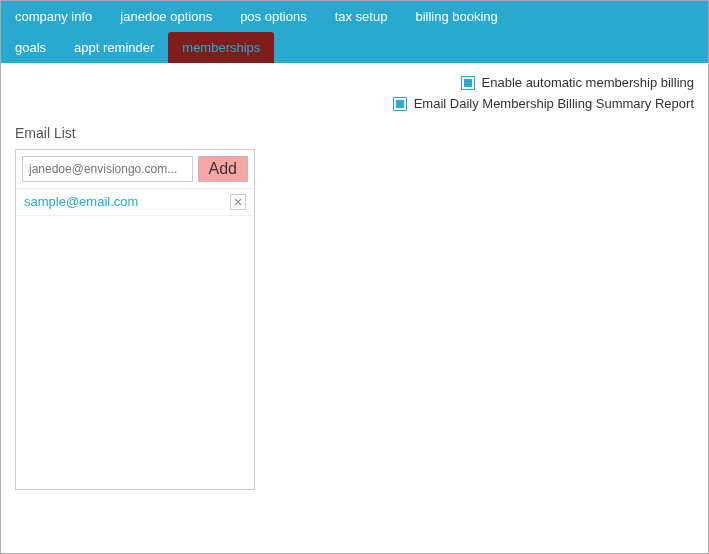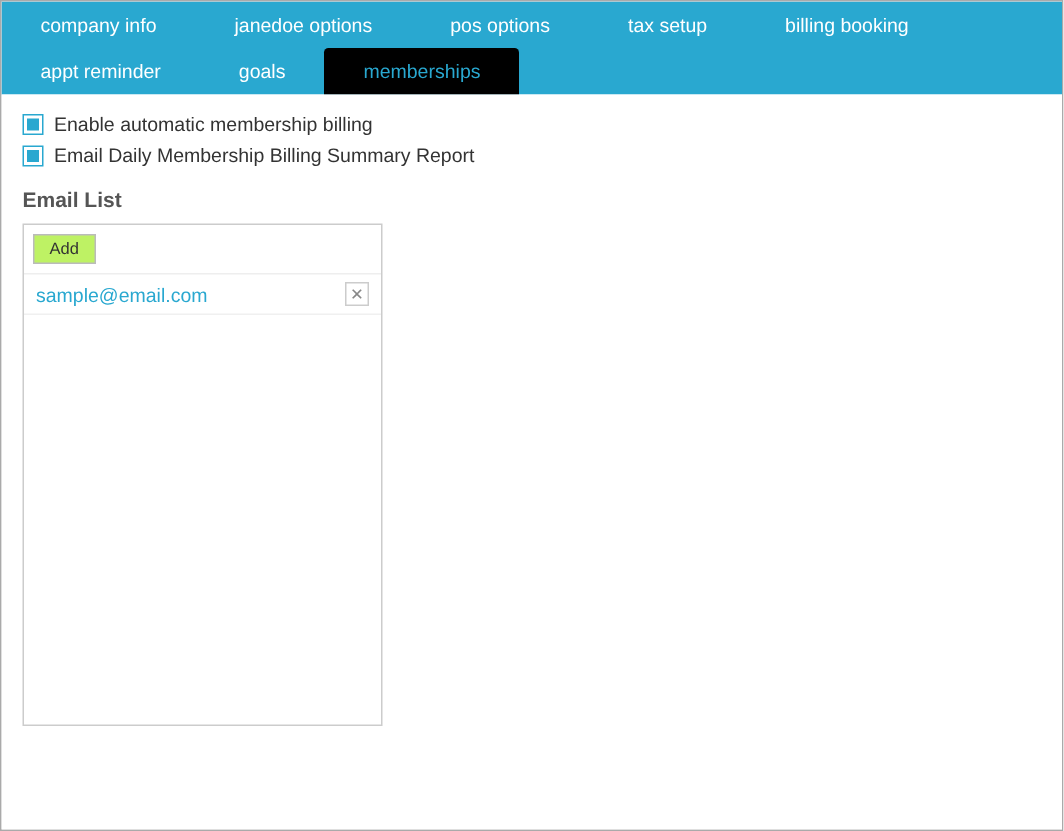--- a/index.html
+++ b/index.html
@@ -21,43 +21,44 @@
       flex-direction: column;
       overflow: hidden;
     }
     .nav-bar {
       background: #29a8d0;
       display: flex;
       flex-wrap: wrap;
     }
     .nav-item {
       color: #fff;
-      padding: 8px 26px;
+      padding: 8px 14px;
       cursor: pointer;
       font-size: 13px;
       white-space: nowrap;
     }
     .nav-item.active {
-      background: #000000;
+      background: #7f1d1d;
       color: #29a8d0;
       border-radius: 3px 3px 0 0;
     }
     .tab-row {
       display: flex;
     }
     .content {
       flex: 1;
       padding: 12px 14px;
       background: #fff;
       overflow-y: auto;
     }
     .checkbox-row {
       display: flex;
       align-items: center;
       margin-bottom: 6px;
+      justify-content: flex-end;
     }
     .checkbox-icon {
       width: 14px;
       height: 14px;
       border: 1px solid #29a8d0;
       background: #fff;
       margin-right: 7px;
       flex-shrink: 0;
       display: flex;
       align-items: center;
@@ -70,21 +71,21 @@
       background: #29a8d0;
     }
     .checkbox-label {
       color: #333;
       font-size: 13px;
     }
     .section-title {
       font-size: 14px;
       color: #555;
       margin: 14px 0 8px 0;
-      font-weight: bold;
+      font-weight: normal;
     }
     .email-list-container {
       border: 1px solid #ccc;
       width: 240px;
       padding: 0;
     }
     .email-input-row {
       display: flex;
       border-bottom: 1px solid #eee;
       padding: 6px;
@@ -92,34 +93,33 @@
     }
     .email-input {
       flex: 1;
       border: 1px solid #ccc;
       padding: 3px 6px;
       font-size: 12px;
       color: #aaa;
       outline: none;
     }
     .add-btn {
-      background: #bef264;
+      background: #fca5a5;
       border: 1px solid #bbb;
       padding: 3px 10px;
       cursor: pointer;
-      font-size: 11px;
+      font-size: 16px;
       color: #333;
     }
     .email-list-body {
       min-height: 300px;
       position: relative;
     }
     .email-row {
       display: flex;
-      align-items: center;
       padding: 5px 8px;
       border-bottom: 1px solid #f0f0f0;
       justify-content: space-between;
     }
     .email-text {
       color: #29a8d0;
       font-size: 13px;
     }
     .remove-btn {
       width: 16px;
@@ -140,40 +140,41 @@
 <div class="window">
   <div class="nav-bar">
     <div class="tab-row">
       <div class="nav-item">company info</div>
       <div class="nav-item">janedoe options</div>
       <div class="nav-item">pos options</div>
       <div class="nav-item">tax setup</div>
       <div class="nav-item">billing booking</div>
     </div>
     <div class="tab-row">
+      <div class="nav-item">goals</div>
       <div class="nav-item">appt reminder</div>
-      <div class="nav-item">goals</div>
       <div class="nav-item active">memberships</div>
     </div>
   </div>
 
   <div class="content">
     <div class="checkbox-row">
       <div class="checkbox-icon checked"></div>
       <span class="checkbox-label">Enable automatic membership billing</span>
     </div>
     <div class="checkbox-row">
       <div class="checkbox-icon checked"></div>
       <span class="checkbox-label">Email Daily Membership Billing Summary Report</span>
     </div>
 
     <div class="section-title">Email List</div>
 
     <div class="email-list-container">
       <div class="email-input-row">
+        <input class="email-input" type="text" placeholder="janedoe@envisiongo.com..." style="">
         <button class="add-btn">Add</button>
       </div>
       <div class="email-list-body">
         <div class="email-row">
           <span class="email-text">sample@email.com</span>
           <button class="remove-btn">✕</button>
         </div>
       </div>
     </div>
   </div>

